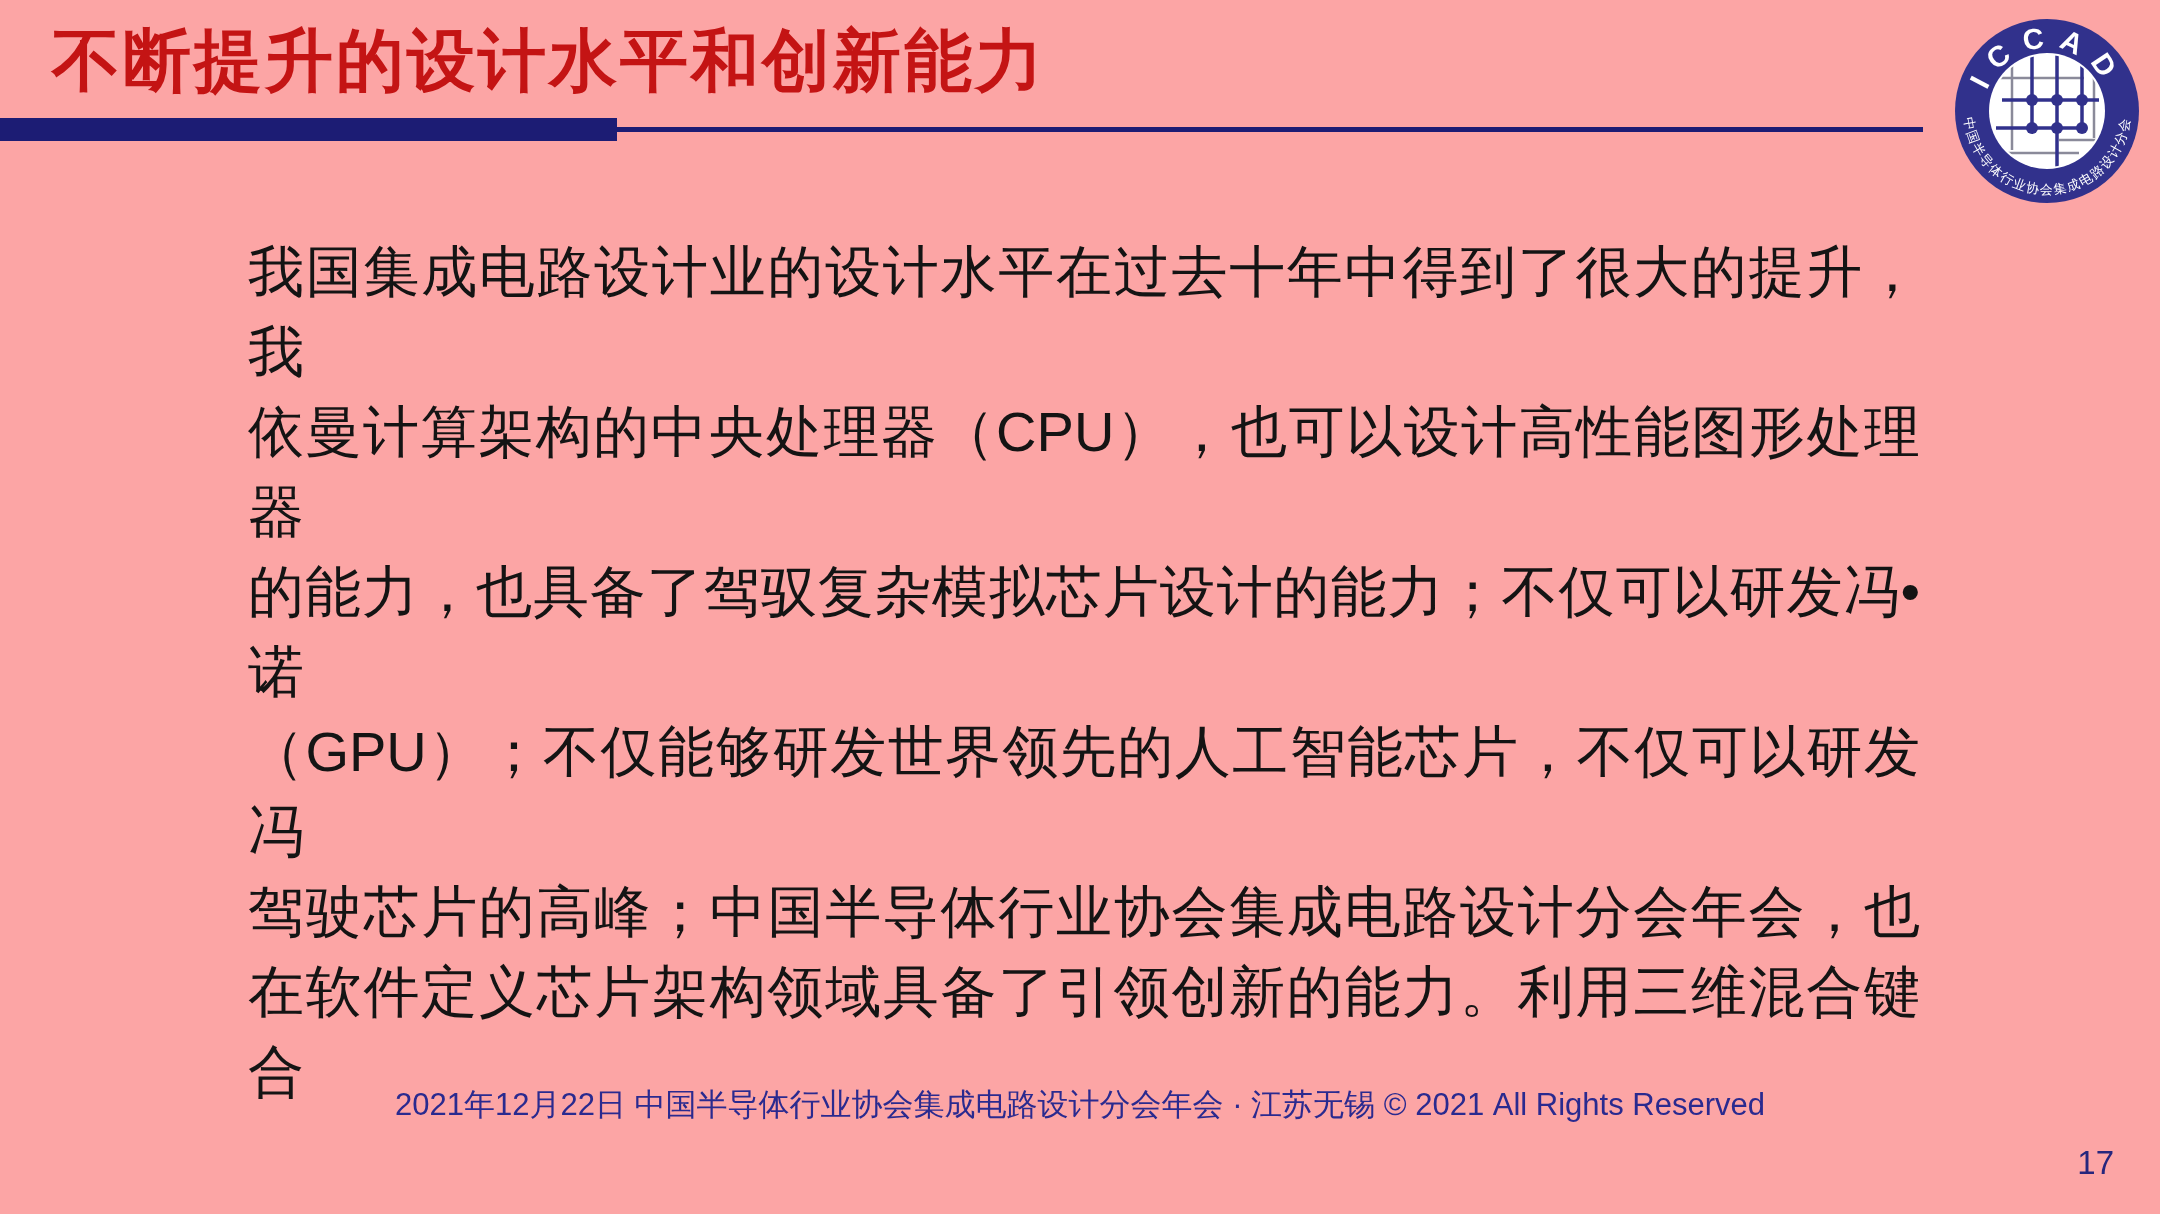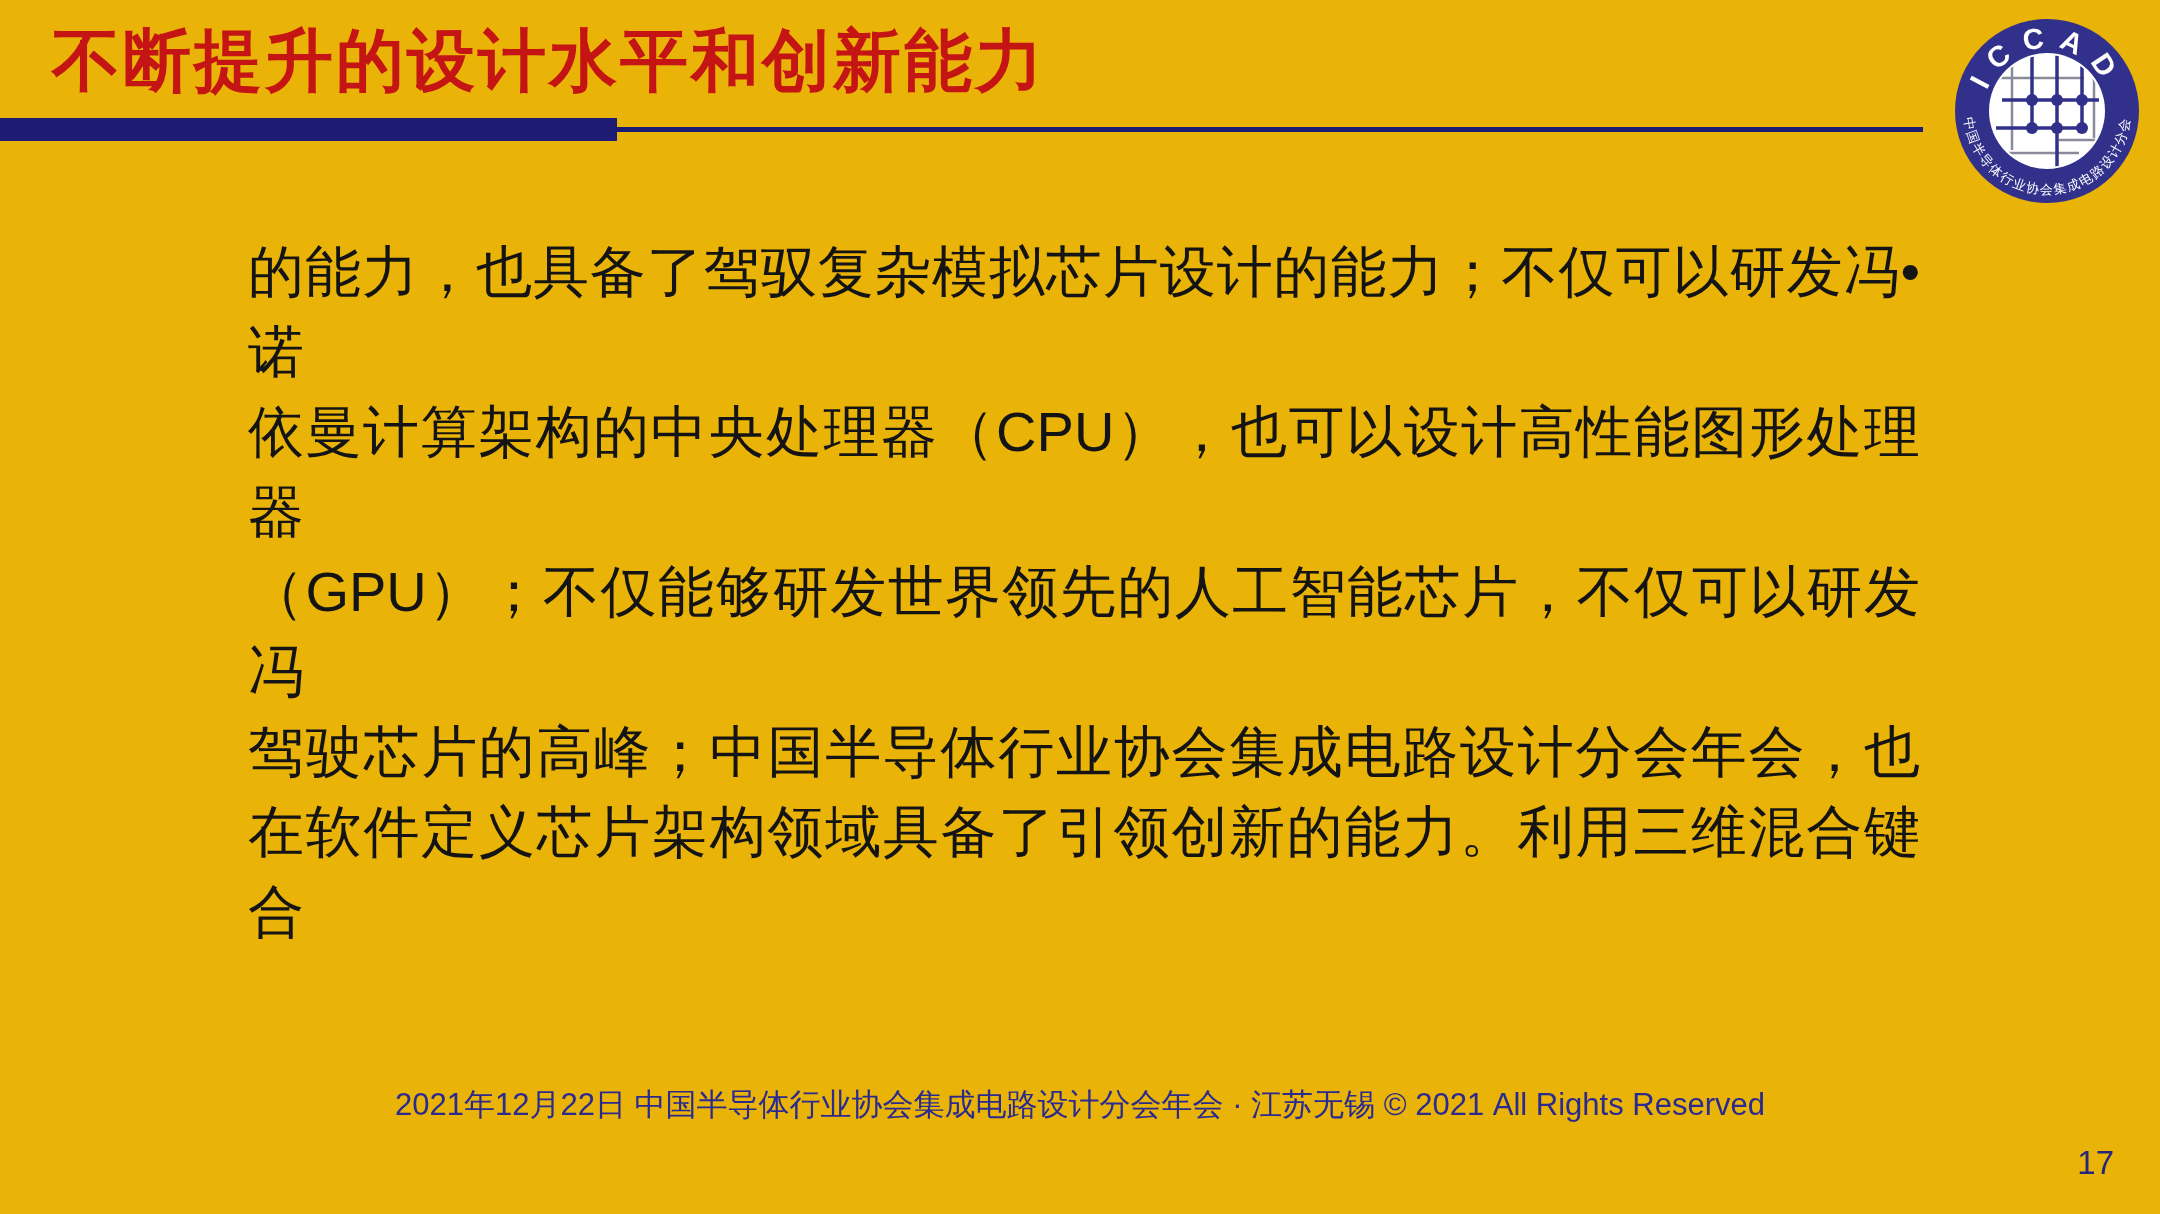--- a/index.html
+++ b/index.html
@@ -5,21 +5,21 @@
   html, body {
     margin: 0;
     padding: 0;
     background: #ffffff;
     font-family: "Liberation Sans", "DejaVu Sans", sans-serif;
   }
   .slide {
     position: relative;
     width: 2160px;
     height: 1214px;
-    background: #eab308;
+    background: #fca5a5;
     overflow: hidden;
   }
   
   .title {
     position: absolute;
     left: 52px;
     top: 16px;
     font-size: 68px;
     font-weight: 700;
     color: #c41414;
@@ -147,22 +147,23 @@
     </defs>
     <text class="arc-top-text">
       <textPath href="#topArc" startOffset="50%" text-anchor="middle">ICCAD</textPath>
     </text>
     <text class="arc-bottom-text">
       <textPath href="#bottomArc" startOffset="50%" text-anchor="middle">中国半导体行业协会集成电路设计分会</textPath>
     </text>
   </svg>
 
   <div class="body">
+      <div class="body-line">我国集成电路设计业的设计水平在过去十年中得到了很大的提升，我</div>
+      <div class="body-line">依曼计算架构的中央处理器（CPU），也可以设计高性能图形处理器</div>
       <div class="body-line">的能力，也具备了驾驭复杂模拟芯片设计的能力；不仅可以研发冯•诺</div>
-      <div class="body-line">依曼计算架构的中央处理器（CPU），也可以设计高性能图形处理器</div>
       <div class="body-line">（GPU）；不仅能够研发世界领先的人工智能芯片，不仅可以研发冯</div>
       <div class="body-line">驾驶芯片的高峰；中国半导体行业协会集成电路设计分会年会，也</div>
       <div class="body-line">在软件定义芯片架构领域具备了引领创新的能力。利用三维混合键合</div>
     </div>
 
   <div class="footer">2021年12月22日 中国半导体行业协会集成电路设计分会年会 · 江苏无锡 © 2021 All Rights Reserved</div>
 
   <div class="page-num">17</div>
 
 </div>

